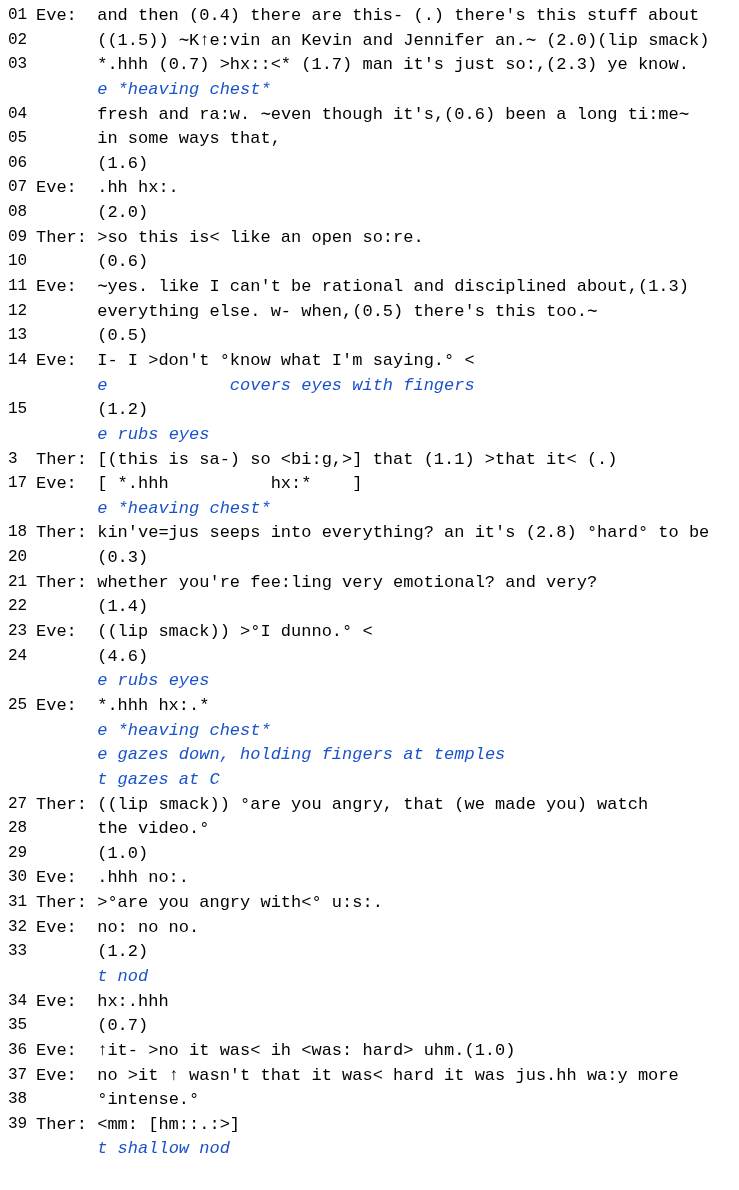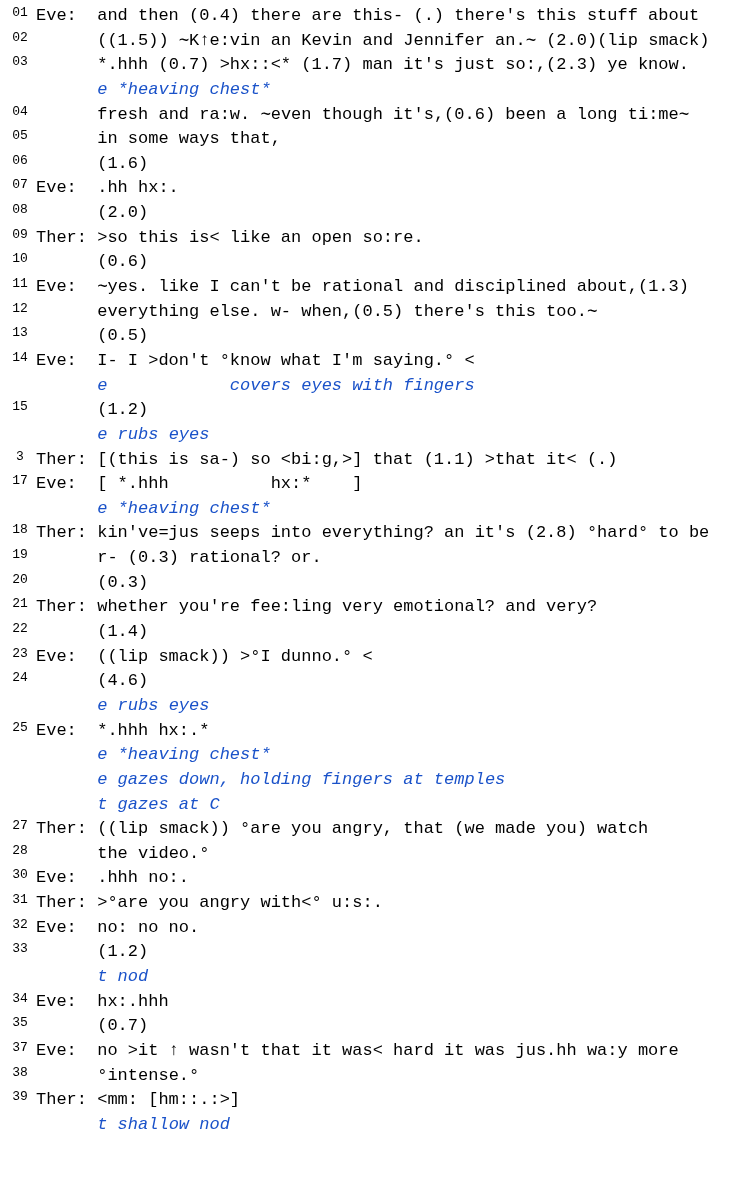--- a/index.html
+++ b/index.html
@@ -25,24 +25,24 @@
 
     .line {
       display: flex;
       align-items: flex-start;
       min-height: 19px;
     }
 
     .line-num {
       color: #000000;
       min-width: 28px;
-      text-align: center;
+      text-align: left;
       padding-right: 4px;
       flex-shrink: 0;
-      font-size: 13px;
+      font-size: 16px;
       user-select: none;
     }
 
     .line-content {
       flex: 1;
       white-space: pre-wrap;
       font-size: 17px;
     }
 
     .italic-blue {
@@ -136,24 +136,20 @@
     </div>
     <div class="line">
       <span class="line-num"></span>
       <span class="line-content italic-blue">      e *heaving chest*</span>
     </div>
     <div class="line">
       <span class="line-num">18</span>
       <span class="line-content">Ther: kin've=jus seeps into everything? an it's (2.8) °hard° to be</span>
     </div>
     <div class="line">
-      <span class="line-num">19</span>
-      <span class="line-content">      r- (0.3) rational? or.</span>
-    </div>
-    <div class="line">
       <span class="line-num">20</span>
       <span class="line-content">      (0.3)</span>
     </div>
     <div class="line">
       <span class="line-num">21</span>
       <span class="line-content">Ther: whether you're fee:ling very emotional? and very?</span>
     </div>
     <div class="line">
       <span class="line-num">22</span>
       <span class="line-content">      (1.4)</span>
@@ -188,20 +184,24 @@
     </div>
     <div class="line">
       <span class="line-num">27</span>
       <span class="line-content">Ther: ((lip smack)) °are you angry, that (we made you) watch</span>
     </div>
     <div class="line">
       <span class="line-num">28</span>
       <span class="line-content">      the video.°</span>
     </div>
     <div class="line">
+      <span class="line-num">29</span>
+      <span class="line-content">      (1.0)</span>
+    </div>
+    <div class="line">
       <span class="line-num">30</span>
       <span class="line-content">Eve:  .hhh no:.</span>
     </div>
     <div class="line">
       <span class="line-num">31</span>
       <span class="line-content">Ther: &gt;°are you angry with&lt;° u:s:.</span>
     </div>
     <div class="line">
       <span class="line-num">32</span>
       <span class="line-content">Eve:  no: no no.</span>
@@ -216,20 +216,24 @@
     </div>
     <div class="line">
       <span class="line-num">34</span>
       <span class="line-content">Eve:  hx:.hhh</span>
     </div>
     <div class="line">
       <span class="line-num">35</span>
       <span class="line-content">      (0.7)</span>
     </div>
     <div class="line">
+      <span class="line-num">36</span>
+      <span class="line-content">Eve:  ↑it- &gt;no it was&lt; ih &lt;was: hard&gt; uhm.(1.0)</span>
+    </div>
+    <div class="line">
       <span class="line-num">37</span>
       <span class="line-content">Eve:  no &gt;it ↑ wasn't that it was&lt; hard it was jus.hh wa:y more</span>
     </div>
     <div class="line">
       <span class="line-num">38</span>
       <span class="line-content">      °intense.°</span>
     </div>
     <div class="line">
       <span class="line-num">39</span>
       <span class="line-content">Ther: &lt;mm: [hm::.:&gt;]</span>

